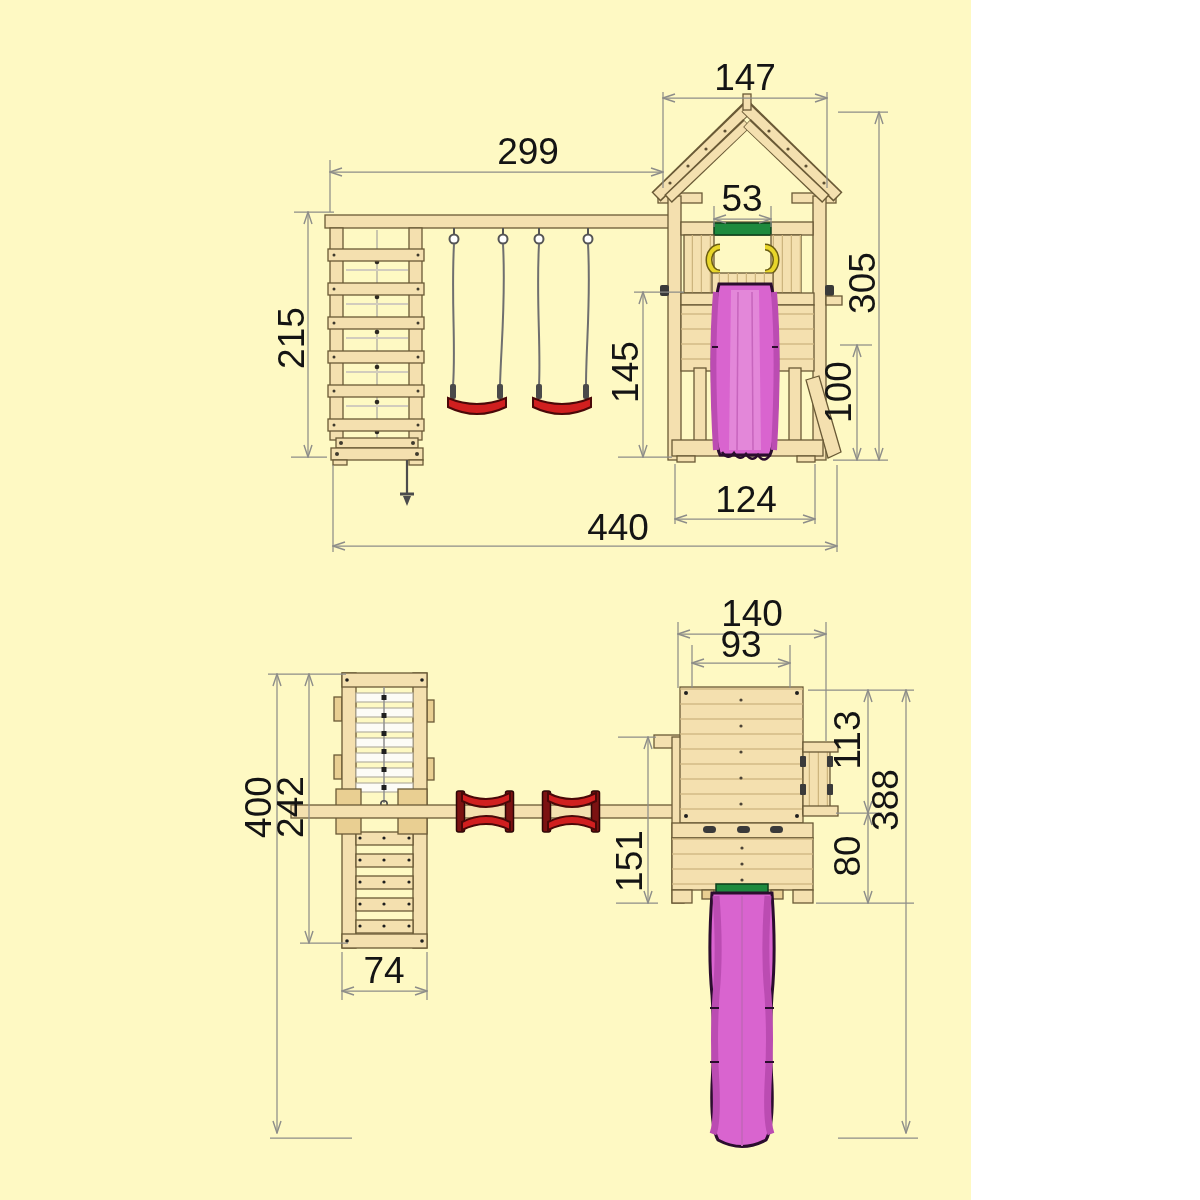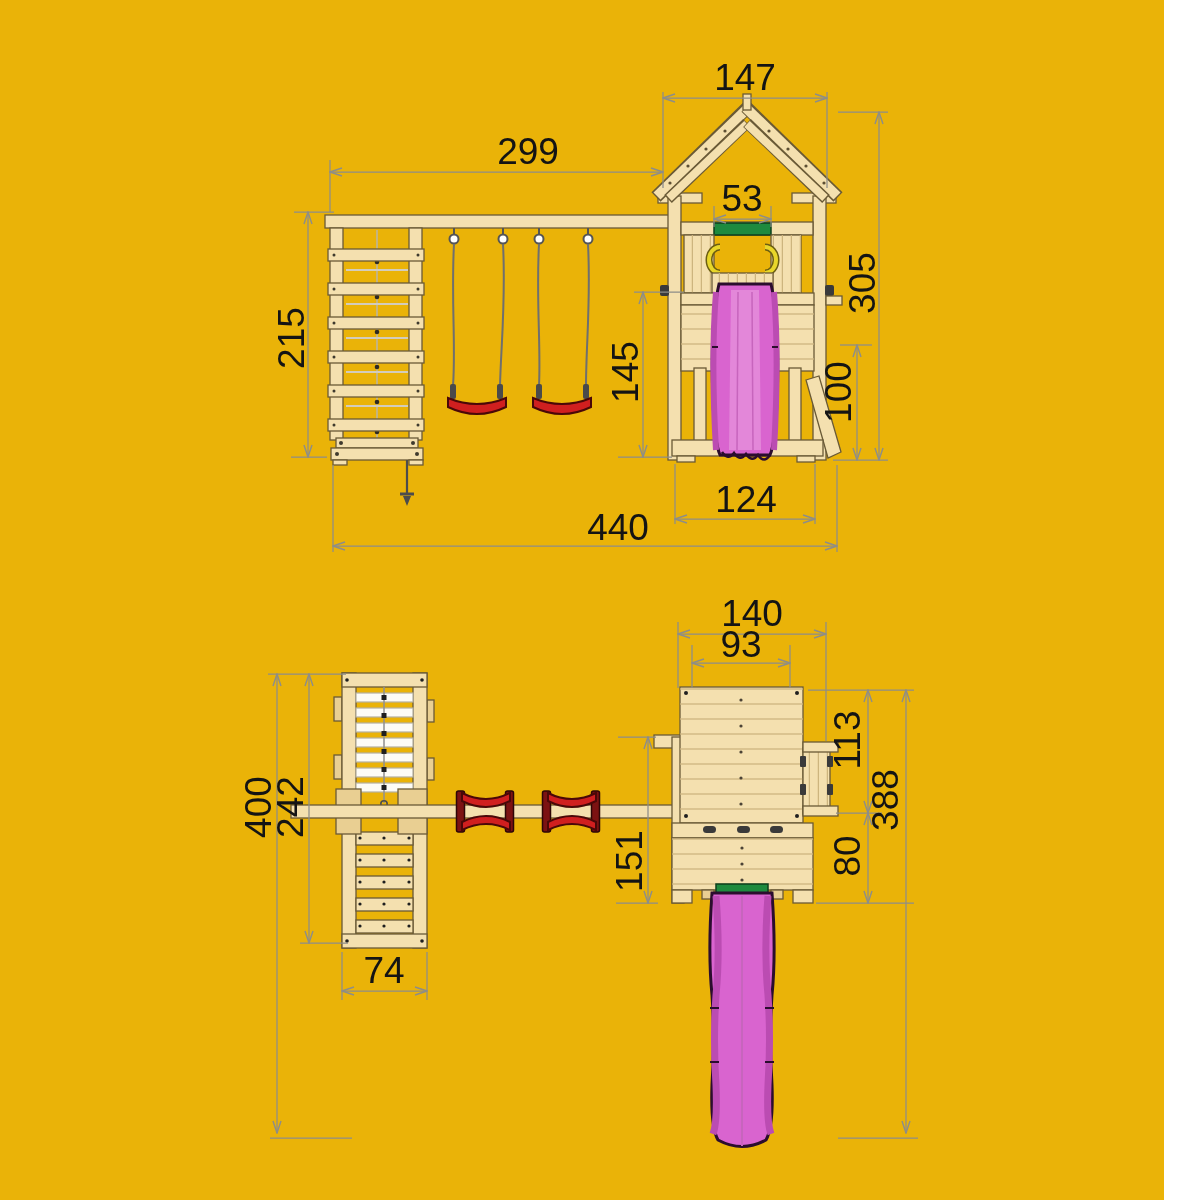--- a/index.html
+++ b/index.html
@@ -1,16 +1,16 @@
 <!DOCTYPE html>
 <html><head>
 <meta charset="utf-8">
 <style>
   html,body{margin:0;padding:0;background:#ffffff;}
-  .stage{width:1164px;height:1200px;position:relative;background:#eab308;}
+  .stage{width:971px;height:1200px;position:relative;background:#fef9c3;}
   .wd{fill:#f4e0af;stroke:#6a5a36;stroke-width:1.3;}
   .wd2{fill:#e9cf92;stroke:#6a5a36;stroke-width:1.3;}
   .whiteboard{fill:#fdfcf6;stroke:#b5b0a0;stroke-width:1.2;}
   .dl{stroke:#8d8d89;stroke-width:1.25;fill:none;}
   .dt{font-family:"Liberation Sans",sans-serif;font-size:37px;fill:#141414;}
   .rope{stroke:#6f6f6f;stroke-width:2;fill:none;}
   .thin{stroke:#d2ccbd;stroke-width:2;}
   .scr{fill:#3f3a2e;}
   .dk{fill:#3a3a3a;}
   .grn{fill:#1e8a3e;stroke:#0d3f1d;stroke-width:1.5;}

